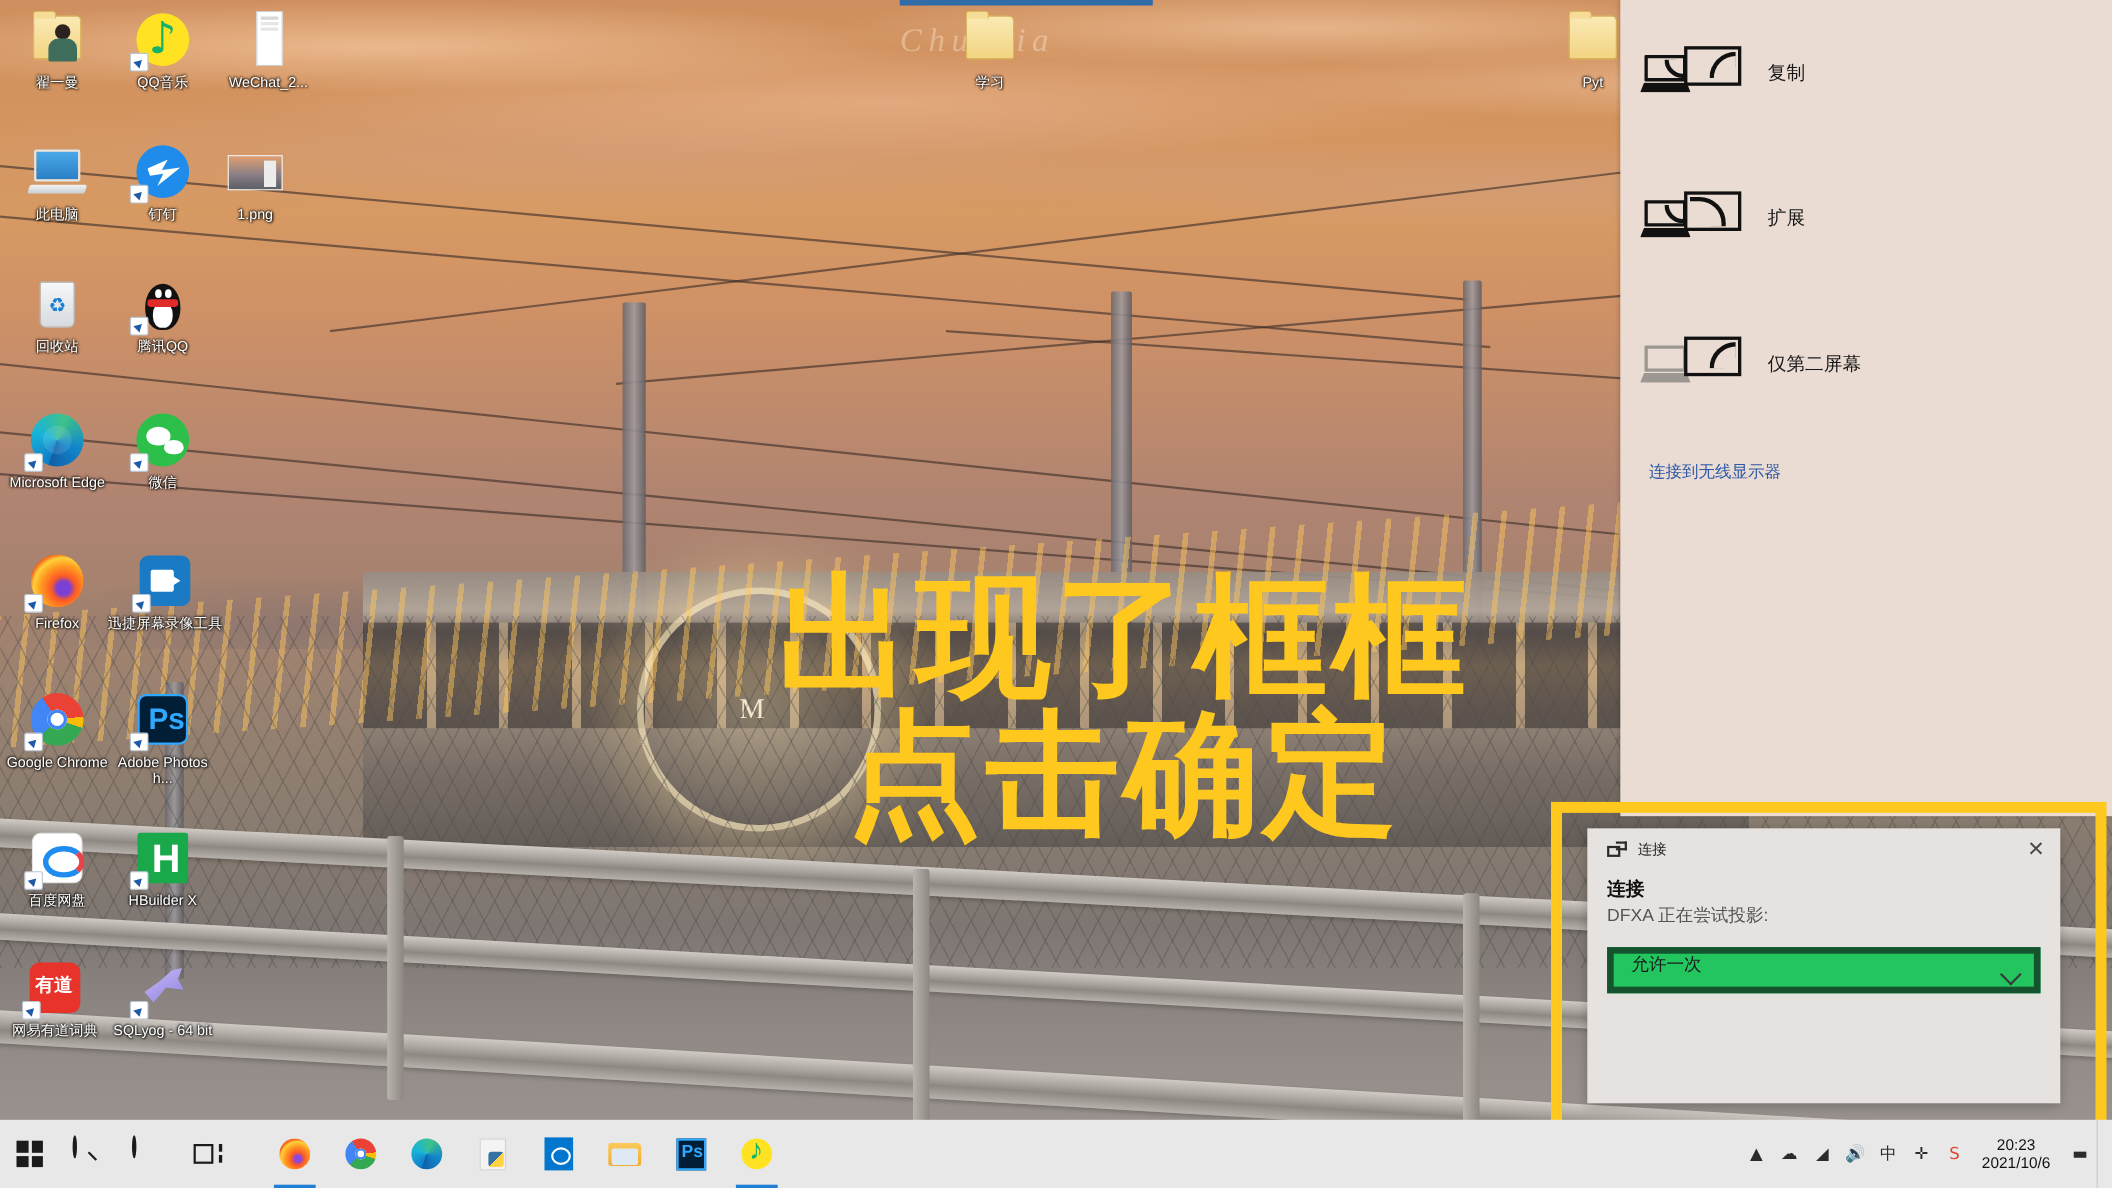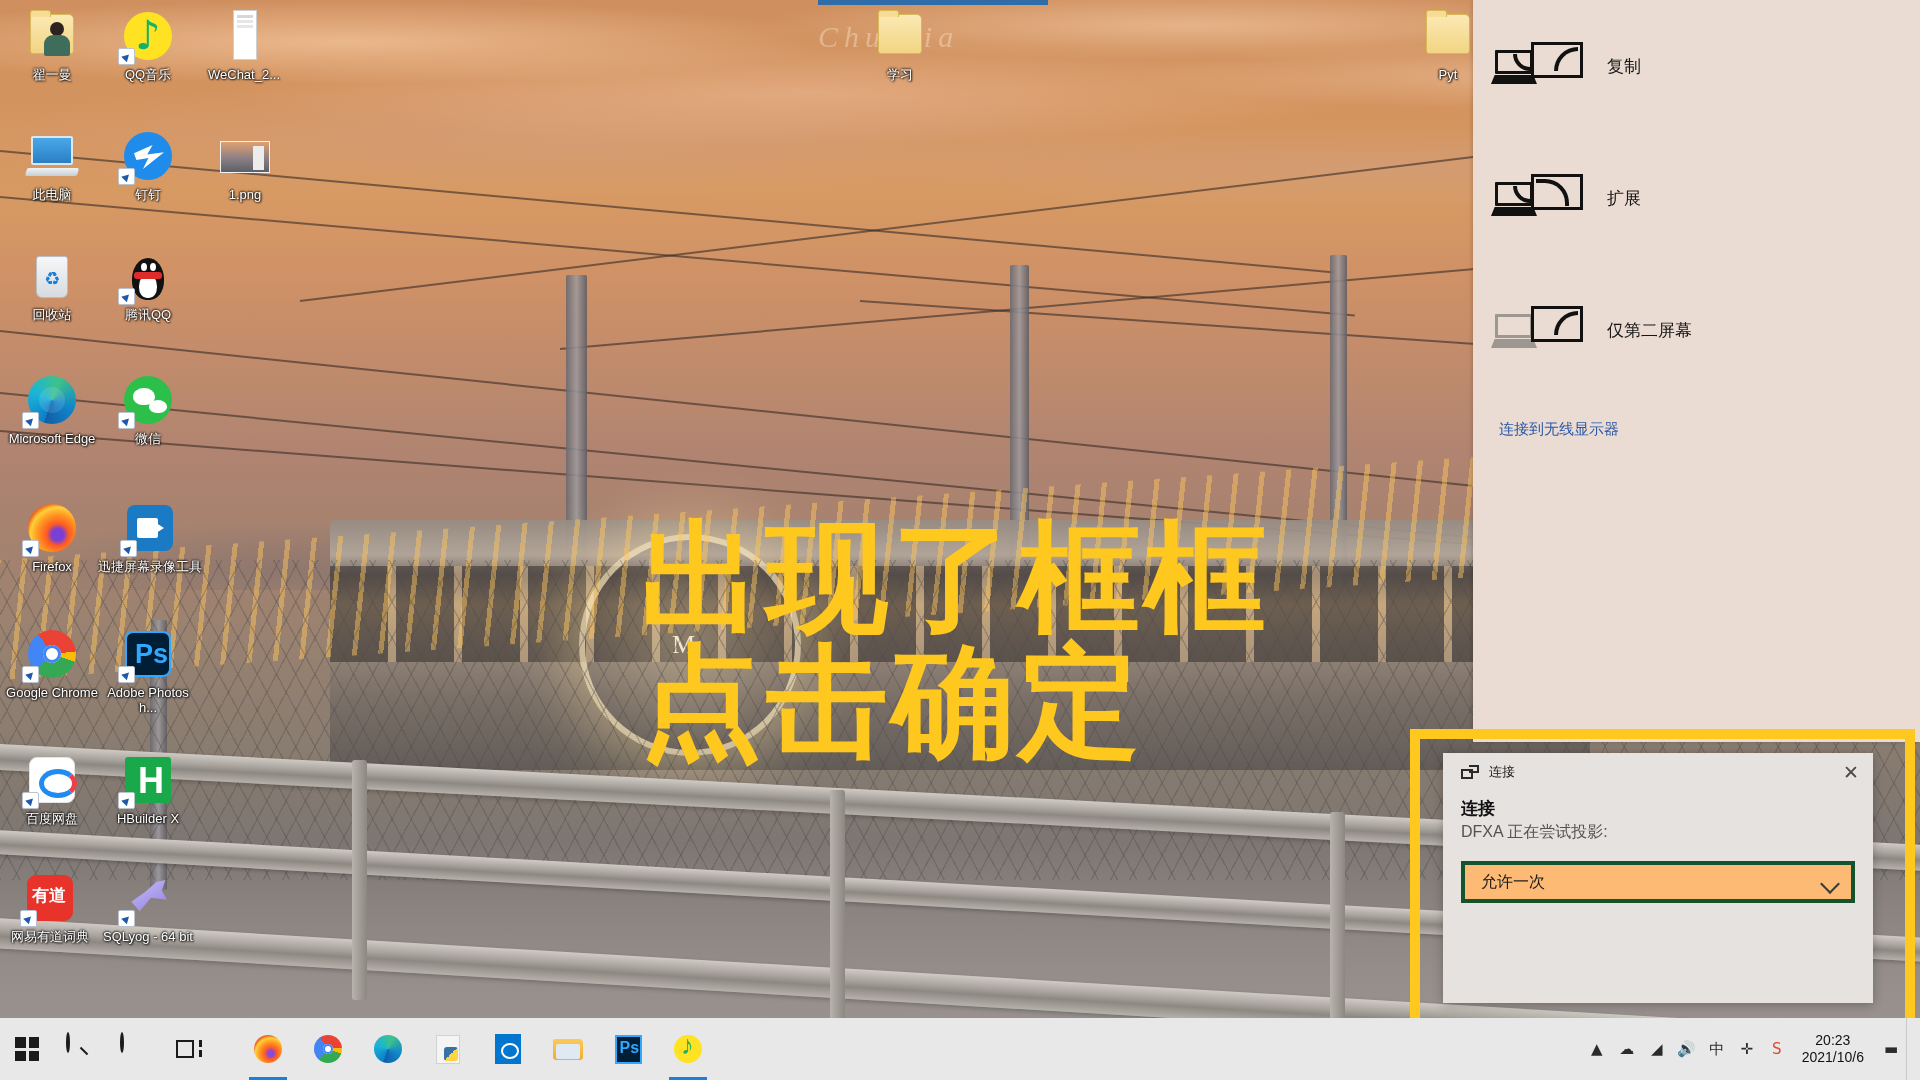--- a/index.html
+++ b/index.html
@@ -339,22 +339,22 @@
     margin-left:auto; width:44px; height:38px;
     display:flex; align-items:center; justify-content:center;
     font-size:19px; color:#4a4a4a; cursor:pointer;
     font-family:"DejaVu Sans", sans-serif;
   }
   #cd-heading { font-size:17px; font-weight:bold; color:#101010; padding:6px 0 0 18px; }
   #cd-sub { font-size:16px; color:#555252; padding:2px 0 0 18px; }
   #cd-select {
     position:relative;
     margin:18px 18px 0 18px; height:42px;
-    background:#fdba74; border:4px solid #14532d;
-    display:flex; align-items:center;
+    background:#22c55e; border:6px solid #14532d;
+    display:flex; 
     cursor:pointer;
   }
   #cd-select-value { font-size:16px; color:#1a1a1a; padding-left:16px; }
   #cd-chevron {
     position:absolute; right:14px; top:12px;
     width:14px; height:14px;
     border-right:2px solid #3a3a3a; border-bottom:2px solid #3a3a3a;
     transform: rotate(45deg);
   }
   #cd-buttons { display:flex; gap:7px; margin:17px 18px 0 18px; }
@@ -365,25 +365,25 @@
   }
 
   
   #annot-box {
     position:absolute; left:1410px; top:729px;
     width:505px; height:348px;
     border:10px solid #ffc81f;
     pointer-events:none;
   }
   #annot-text {
-    position:absolute; left:640px; top:517px;
+    position:absolute; left:612px; top:517px;
     width:820px;
-    text-align:left;
+    text-align:center;
     color:#ffc81f;
-    font-family:Liberation Serif, serif;
+    font-family:Liberation Sans, sans-serif;
     font-weight:bold;
     font-size:122px;
     line-height:124px;
     letter-spacing:4px;
     pointer-events:none;
   }
 
   
   #taskbar {
     position:absolute; left:0; bottom:0;
@@ -545,21 +545,21 @@
     </div>
 
     <div class="dicon" style="left:100px;top:128px;">
       <div class="glyphbox">
         <span class="ic-circle ic-dingtalk"></span>
           <span class="shortcut-arrow"></span>
       </div>
       <div class="label">钉钉</div>
     </div>
 
-    <div class="dicon" style="left:197px;top:128px;">
+    <div class="dicon" style="left:184px;top:128px;">
       <div class="glyphbox">
         <span class="ic-png"></span>
       </div>
       <div class="label">1.png</div>
     </div>
 
     <div class="dicon" style="left:4px;top:248px;">
       <div class="glyphbox">
         <span class="ic-bin"></span>
       </div>

